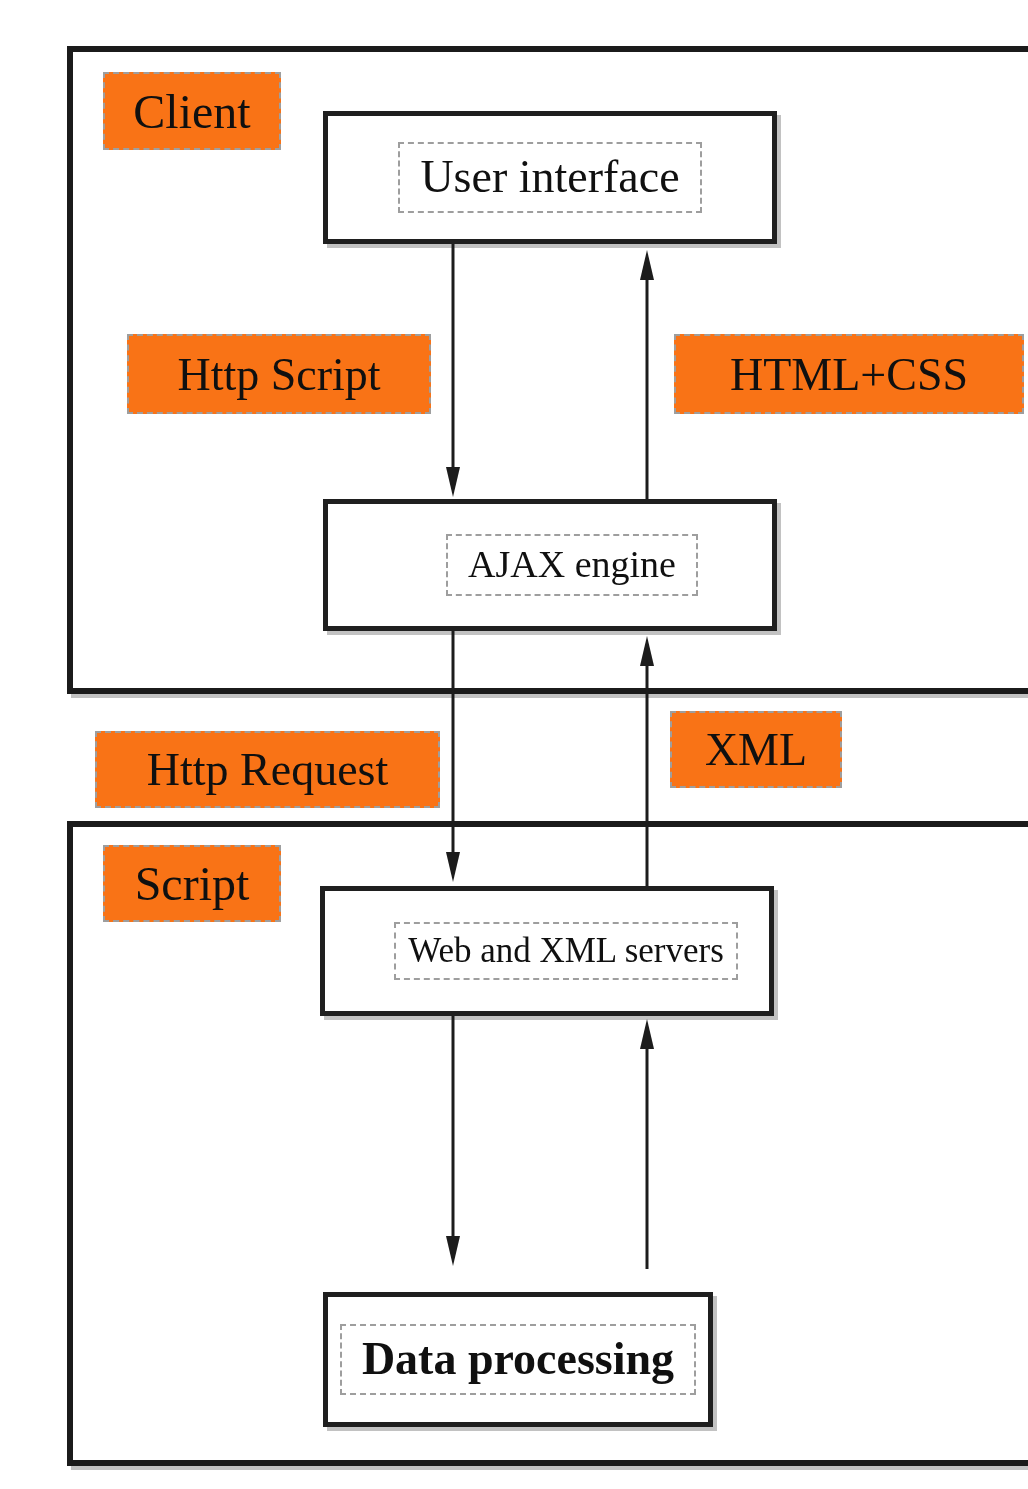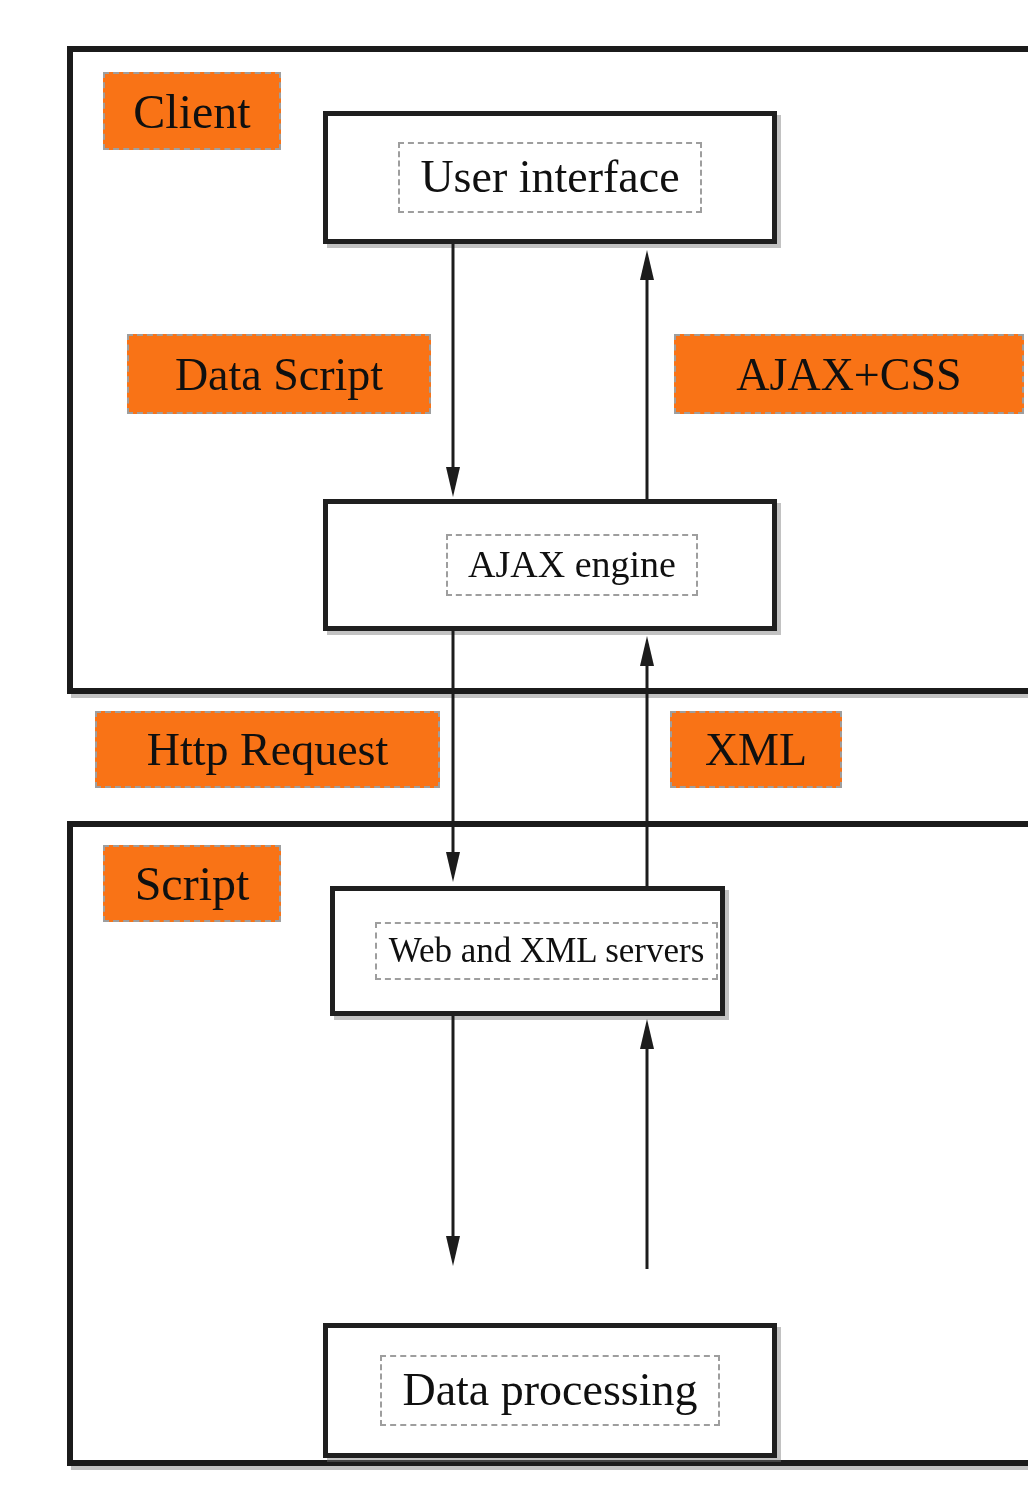--- a/index.html
+++ b/index.html
@@ -60,25 +60,25 @@
   #arrow-layer line   { stroke: #1c1c1c; stroke-width: 3; }
   #arrow-layer polygon{ fill: #1c1c1c; }
 
   
   #client-box   { left: 27px;  top: 30px;   width: 973px; height: 648px; }
   #server-box   { left: 27px;  top: 805px;  width: 973px; height: 645px; }
   #client-label { left: 57px;  top: 50px;   width: 178px; height: 78px; }
   #server-label { left: 57px;  top: 823px;  width: 178px; height: 77px; }
   #ui-box       { left: 283px; top: 95px;   width: 454px; height: 133px; }
   #ajax-box     { left: 283px; top: 483px;  width: 454px; height: 132px; padding-left: 44px; }
-  #web-box      { left: 290px; top: 870px;  width: 395px; height: 130px; padding-left: 38px; }
-  #data-box     { left: 283px; top: 1307px; width: 454px; height: 135px; }
+  #web-box      { left: 280px; top: 870px;  width: 454px; height: 130px; padding-left: 38px; }
+  #data-box     { left: 283px; top: 1276px; width: 390px; height: 135px; font-weight: bold; }
   #js-label     { left: 87px;  top: 318px;  width: 304px; height: 80px; }
   #htmlcss-label{ left: 634px; top: 318px;  width: 350px; height: 80px; }
-  #http-label   { left: 55px;  top: 695px;  width: 345px; height: 77px; }
+  #http-label   { left: 55px;  top: 715px;  width: 345px; height: 77px; }
   #xml-label    { left: 630px; top: 695px;  width: 172px; height: 77px; }
 </style>
 </head>
 <body>
 
 <figure id="canvas">
 
   <div id="client-box" class="outer-box">
     <div id="client-label" class="floating-label fs-region" style="left:30px; top:20px;">Client</div>
   </div>
@@ -96,22 +96,22 @@
   </div>
 
   <div id="web-box" class="node">
     <span class="dashed-frame fs-small" style="padding:8px 12px;">Web and XML servers</span>
   </div>
 
   <div id="data-box" class="node">
     <span class="dashed-frame fs-large">Data processing</span>
   </div>
 
-  <div id="js-label" class="floating-label fs-large">Data Script</div>
-  <div id="htmlcss-label" class="floating-label fs-large">AJAX+CSS</div>
+  <div id="js-label" class="floating-label fs-large">Http Script</div>
+  <div id="htmlcss-label" class="floating-label fs-large">HTML+CSS</div>
   <div id="http-label" class="floating-label fs-large">Http Request</div>
   <div id="xml-label" class="floating-label fs-large">XML</div>
 
   <svg id="arrow-layer" viewBox="0 0 1028 1489" xmlns="http://www.w3.org/2000/svg">
 
     <g>
       <line x1="413" y1="228" x2="413" y2="455"></line>
       <polygon points="413,481 406,451 420,451"></polygon>
     </g>
 

